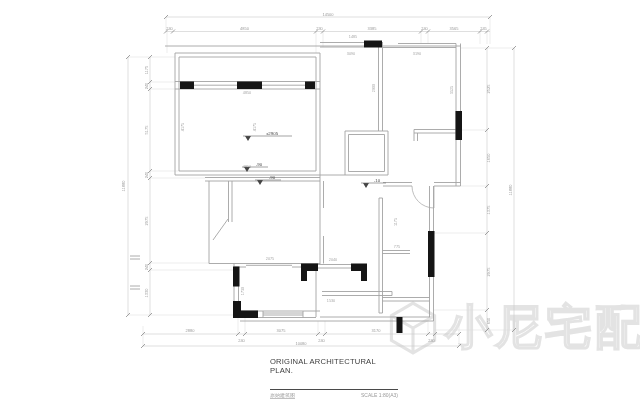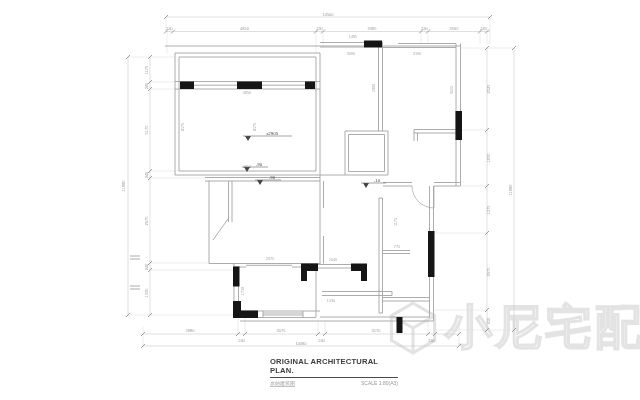--- a/index.html
+++ b/index.html
@@ -16,22 +16,22 @@
   #watermark .wm-text{
     font-size:47px;font-weight:bold;letter-spacing:3px;
     color:rgba(255,255,255,0);-webkit-text-stroke:1.4px #e3e3e3;
   }
   
   #title-block{
     position:absolute;left:270px;top:357px;width:128px;z-index:3;
     font-family:"Liberation Sans",sans-serif;
   }
   #title-block .tb-title{
-    font-size:7.6px;font-weight:bold;color:#3c3c3c;letter-spacing:.2px;
-    border-bottom:1.4px solid #4a4a4a;padding-bottom:2px;text-align:left;
+    font-size:7.6px;font-weight:normal;color:#3c3c3c;letter-spacing:.2px;
+    border-bottom:1.4px solid #4a4a4a;padding-bottom:14px;text-align:left;
   }
   #title-block .tb-row{
     display:flex;justify-content:space-between;align-items:flex-start;
     margin-top:1.5px;font-size:5px;color:#9a9a9a;
   }
   #title-block .tb-cn{border-bottom:.8px solid #c0c0c0;}
   text{font-family:"Liberation Sans",sans-serif;}
   .dim{font-size:4px;fill:#9a9a9a;}
   .idim{font-size:3.8px;fill:#a8a8a8;}
   .lvl{font-size:4.4px;fill:#4a4a4a;}

